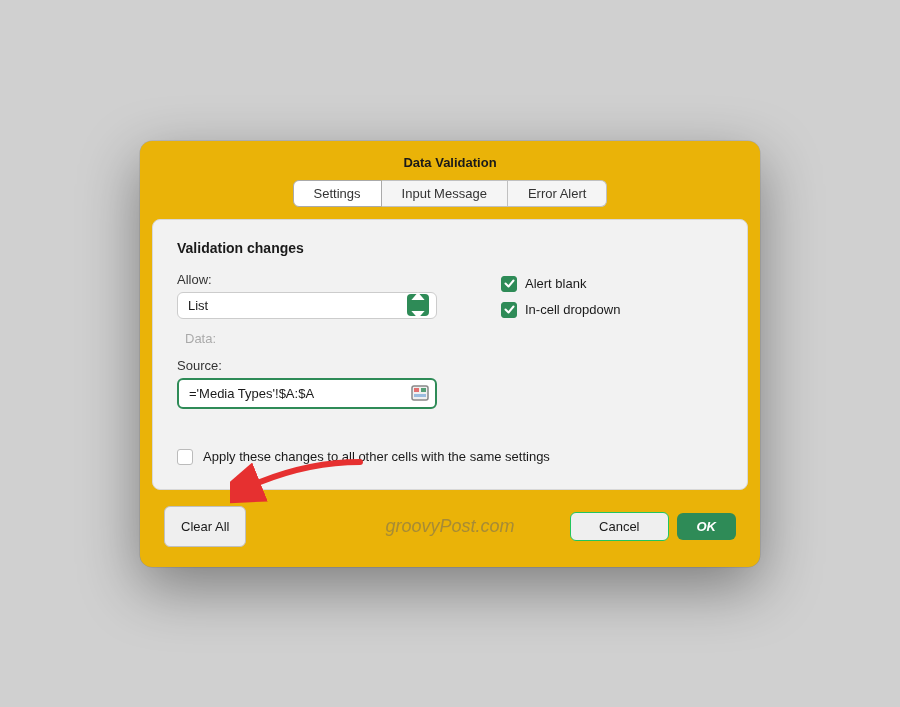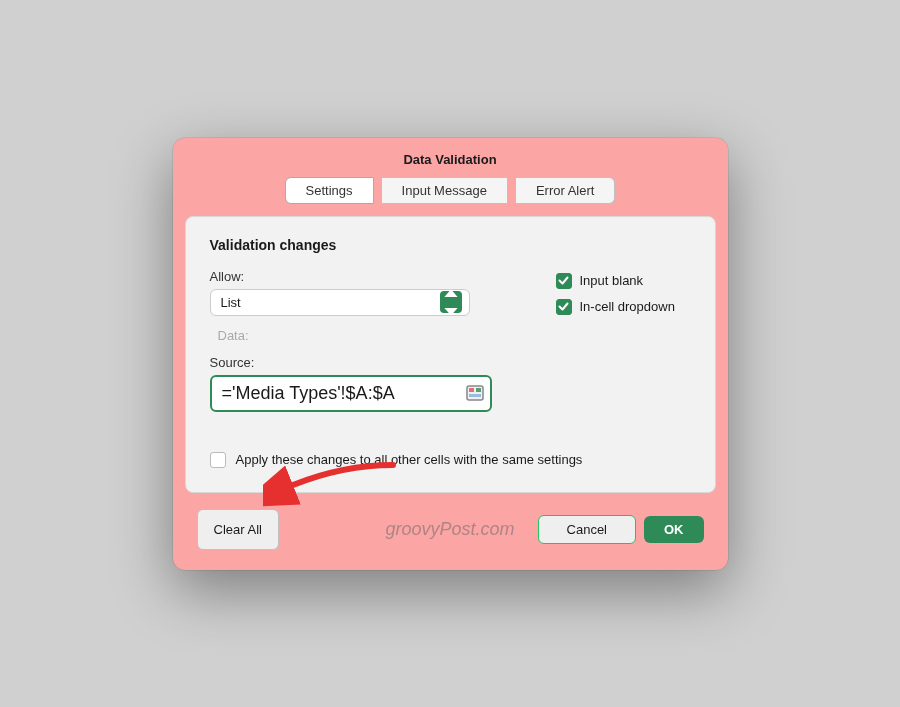--- a/index.html
+++ b/index.html
@@ -10,40 +10,40 @@
       align-items: center;
       justify-content: center;
       width: 900px;
       height: 707px;
       font-family: -apple-system, BlinkMacSystemFont, 'Helvetica Neue', Arial, sans-serif;
       font-size: 13px;
       color: #1a1a1a;
     }
 
     .dialog {
-      background: #fca5a5;
+      background: #eab308;
       border-radius: 12px;
       box-shadow: 0 20px 60px rgba(0,0,0,0.4), 0 0 0 0.5px rgba(0,0,0,0.15);
-      width: 555px;
+      width: 620px;
       padding: 0 0 20px 0;
       position: relative;
     }
 
     .dialog-title {
       text-align: center;
       font-weight: 600;
       font-size: 13px;
       padding: 14px 20px 10px;
       color: #1a1a1a;
     }
 
     .tabs {
       display: flex;
       justify-content: center;
-      gap: 8px;
+      gap: 0;
       margin-bottom: 12px;
       padding: 0 20px;
     }
 
     .tab {
       padding: 5px 20px;
       border: 1px solid #c0c0c0;
       background: #f5f5f5;
       cursor: pointer;
       font-size: 13px;
@@ -188,21 +188,21 @@
       position: relative;
       margin-top: 5px;
     }
 
     .source-input {
       width: 100%;
       padding: 6px 36px 6px 10px;
       border: 2px solid #2e8b57;
       border-radius: 6px;
       background: #fff;
-      font-size: 18px;
+      font-size: 13px;
       color: #1a1a1a;
       outline: none;
     }
 
     .source-icon {
       position: absolute;
       right: 6px;
       top: 50%;
       transform: translateY(-50%);
       width: 22px;
@@ -260,20 +260,21 @@
     .btn-ok {
       padding: 6px 20px;
       border: none;
       border-radius: 6px;
       background: #2e8b57;
       color: white;
       font-size: 13px;
       font-weight: 600;
       cursor: pointer;
       margin-left: 8px;
+      font-style: italic;
     }
 
     .footer-right {
       display: flex;
       align-items: center;
       gap: 0;
     }
 
     .watermark {
       position: absolute;
@@ -355,21 +356,21 @@
         </div>
       </div>
 
       <div class="right-col">
         <div class="checkbox-row">
           <div class="checkbox-custom">
             <svg viewBox="0 0 11 11" fill="none" xmlns="http://www.w3.org/2000/svg">
               <path d="M1.5 5.5L4.5 8.5L9.5 2.5" stroke="white" stroke-width="2" stroke-linecap="round" stroke-linejoin="round"></path>
             </svg>
           </div>
-          <span>Input blank</span>
+          <span>Alert blank</span>
         </div>
         <div class="checkbox-row">
           <div class="checkbox-custom">
             <svg viewBox="0 0 11 11" fill="none" xmlns="http://www.w3.org/2000/svg">
               <path d="M1.5 5.5L4.5 8.5L9.5 2.5" stroke="white" stroke-width="2" stroke-linecap="round" stroke-linejoin="round"></path>
             </svg>
           </div>
           <span>In-cell dropdown</span>
         </div>
       </div>

